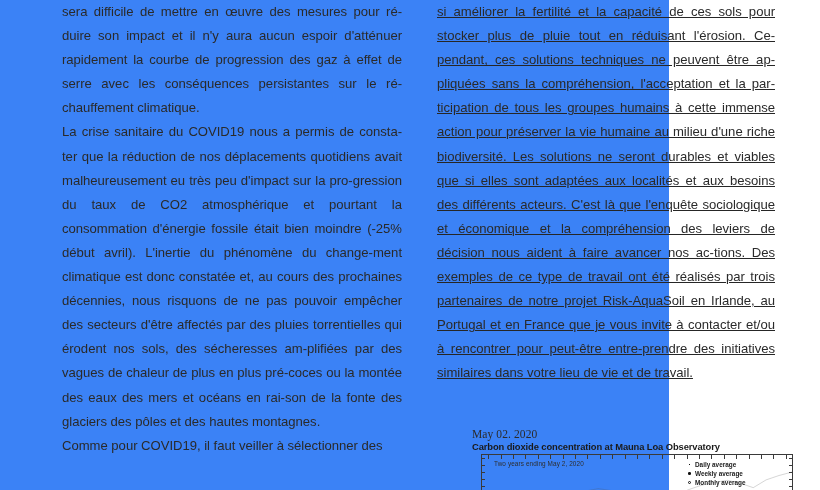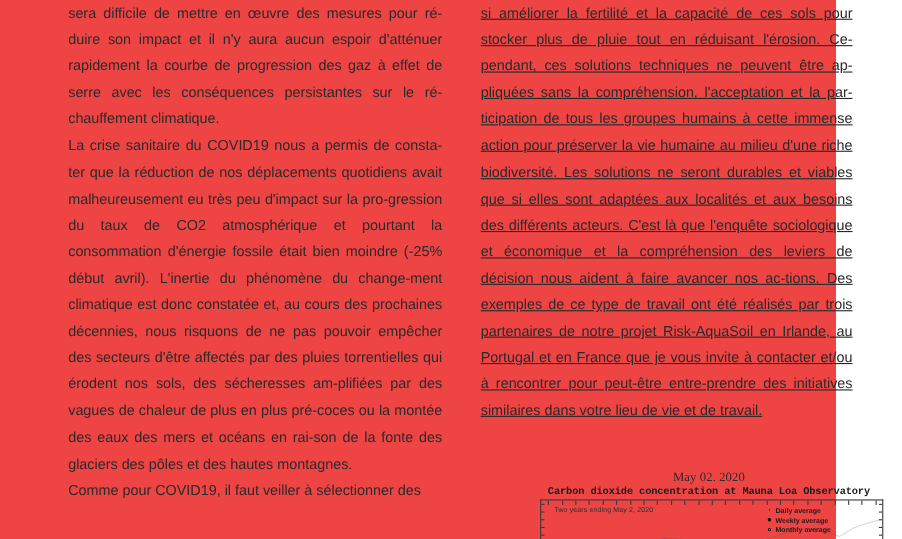--- a/index.html
+++ b/index.html
@@ -9,23 +9,23 @@
   }
   body {
     width: 820px;
     height: 490px;
     overflow: hidden;
     font-family: "Liberation Sans", sans-serif;
     color: #262626;
   }
   .page {
     position: relative;
-    width: 760px;
+    width: 669px;
     height: 490px;
-    background: #ef4444;
+    background: #3b82f6;
   }
   .columns {
     position: absolute;
     left: 0;
     top: 0;
     width: 820px;
     height: 490px;
     display: flex;
     flex-direction: row;
     box-sizing: border-box;
@@ -50,37 +50,36 @@
     -webkit-hyphens: manual;
     hyphens: manual;
   }
   p.para + p.para { margin-top: 0px; }
 
   
 
   
   .chart-block {
     position: absolute;
-    left: 482px;
+    left: 472px;
     top: 428px;
     width: 325px;
     height: 62px;
     overflow: hidden;
-    text-align: center;
   }
   .chart-date {
     font-family: "Liberation Serif", serif;
     font-size: 11.5px;
     color: #2b2b2b;
     line-height: 12px;
     margin: 0 0 1px 0;
     letter-spacing: 0.1px;
   }
   .chart-title {
-    font-family: Liberation Mono, monospace;
+    font-family: Liberation Sans, sans-serif;
     font-size: 9.4px;
     font-weight: bold;
     color: #1a1a1a;
     line-height: 11px;
     margin: 0 0 2px 0;
     letter-spacing: -0.1px;
   }
   .chart-wrap {
     position: relative;
     height: 40px;

